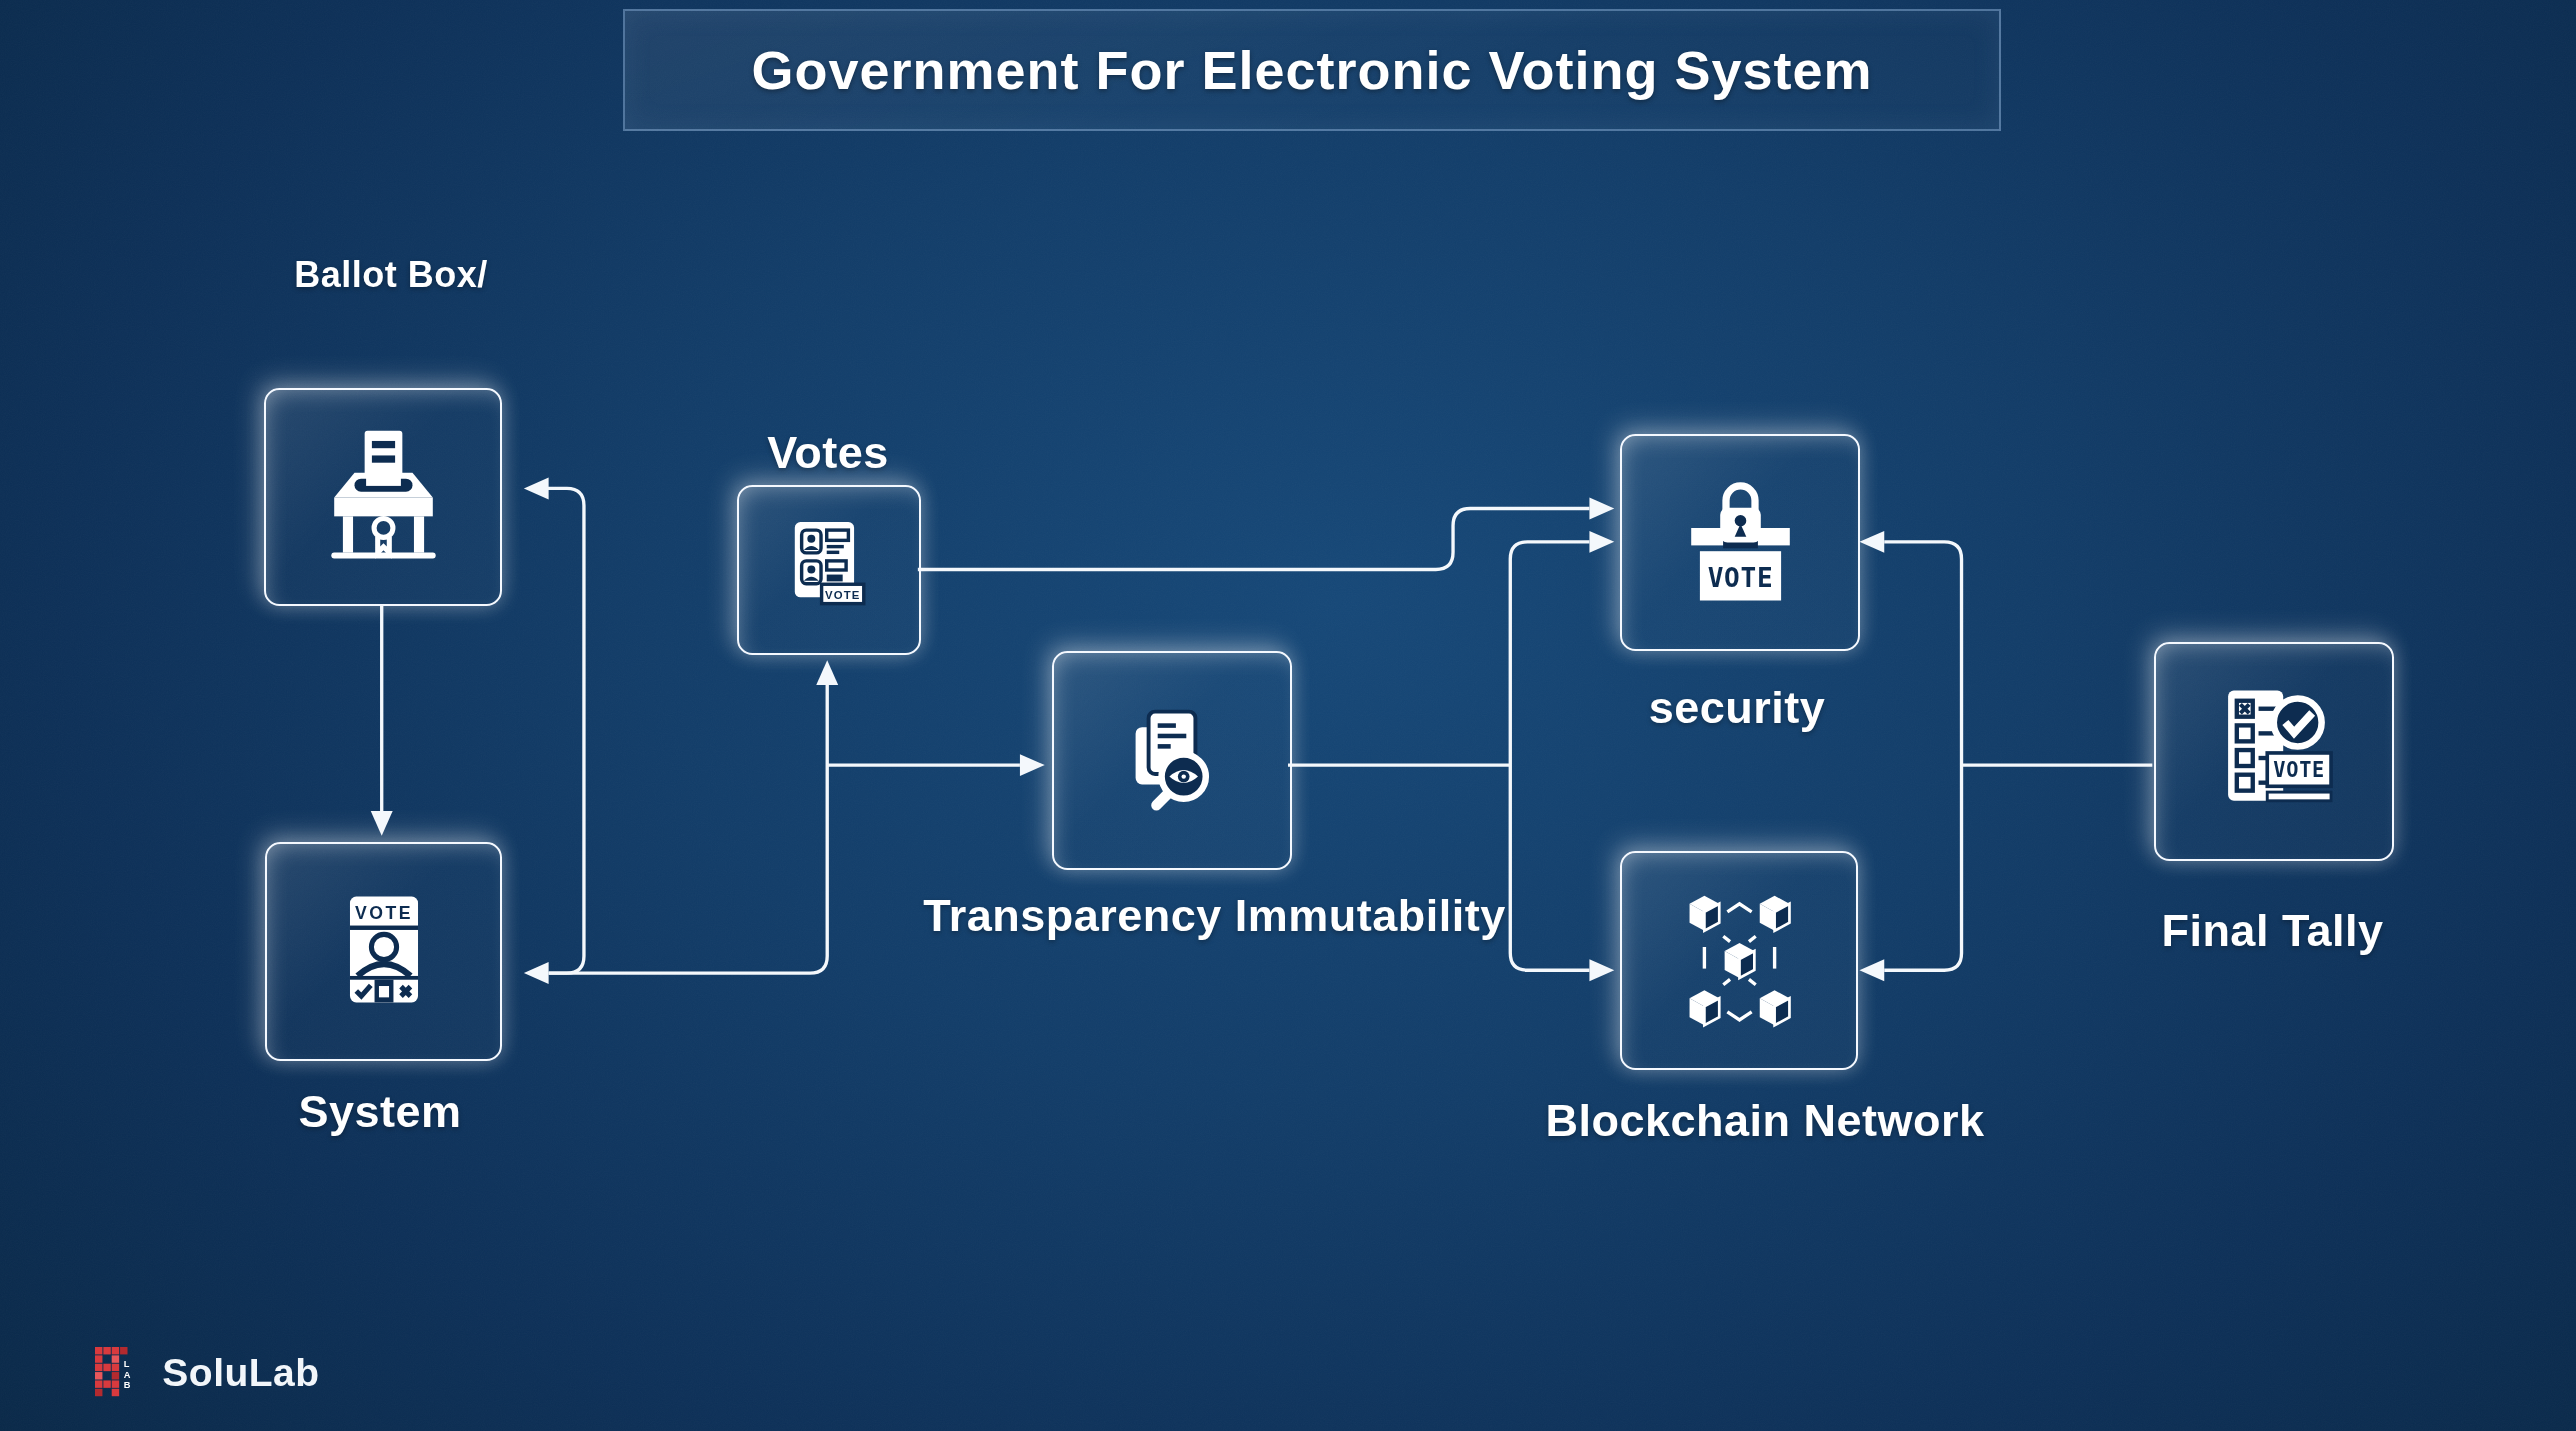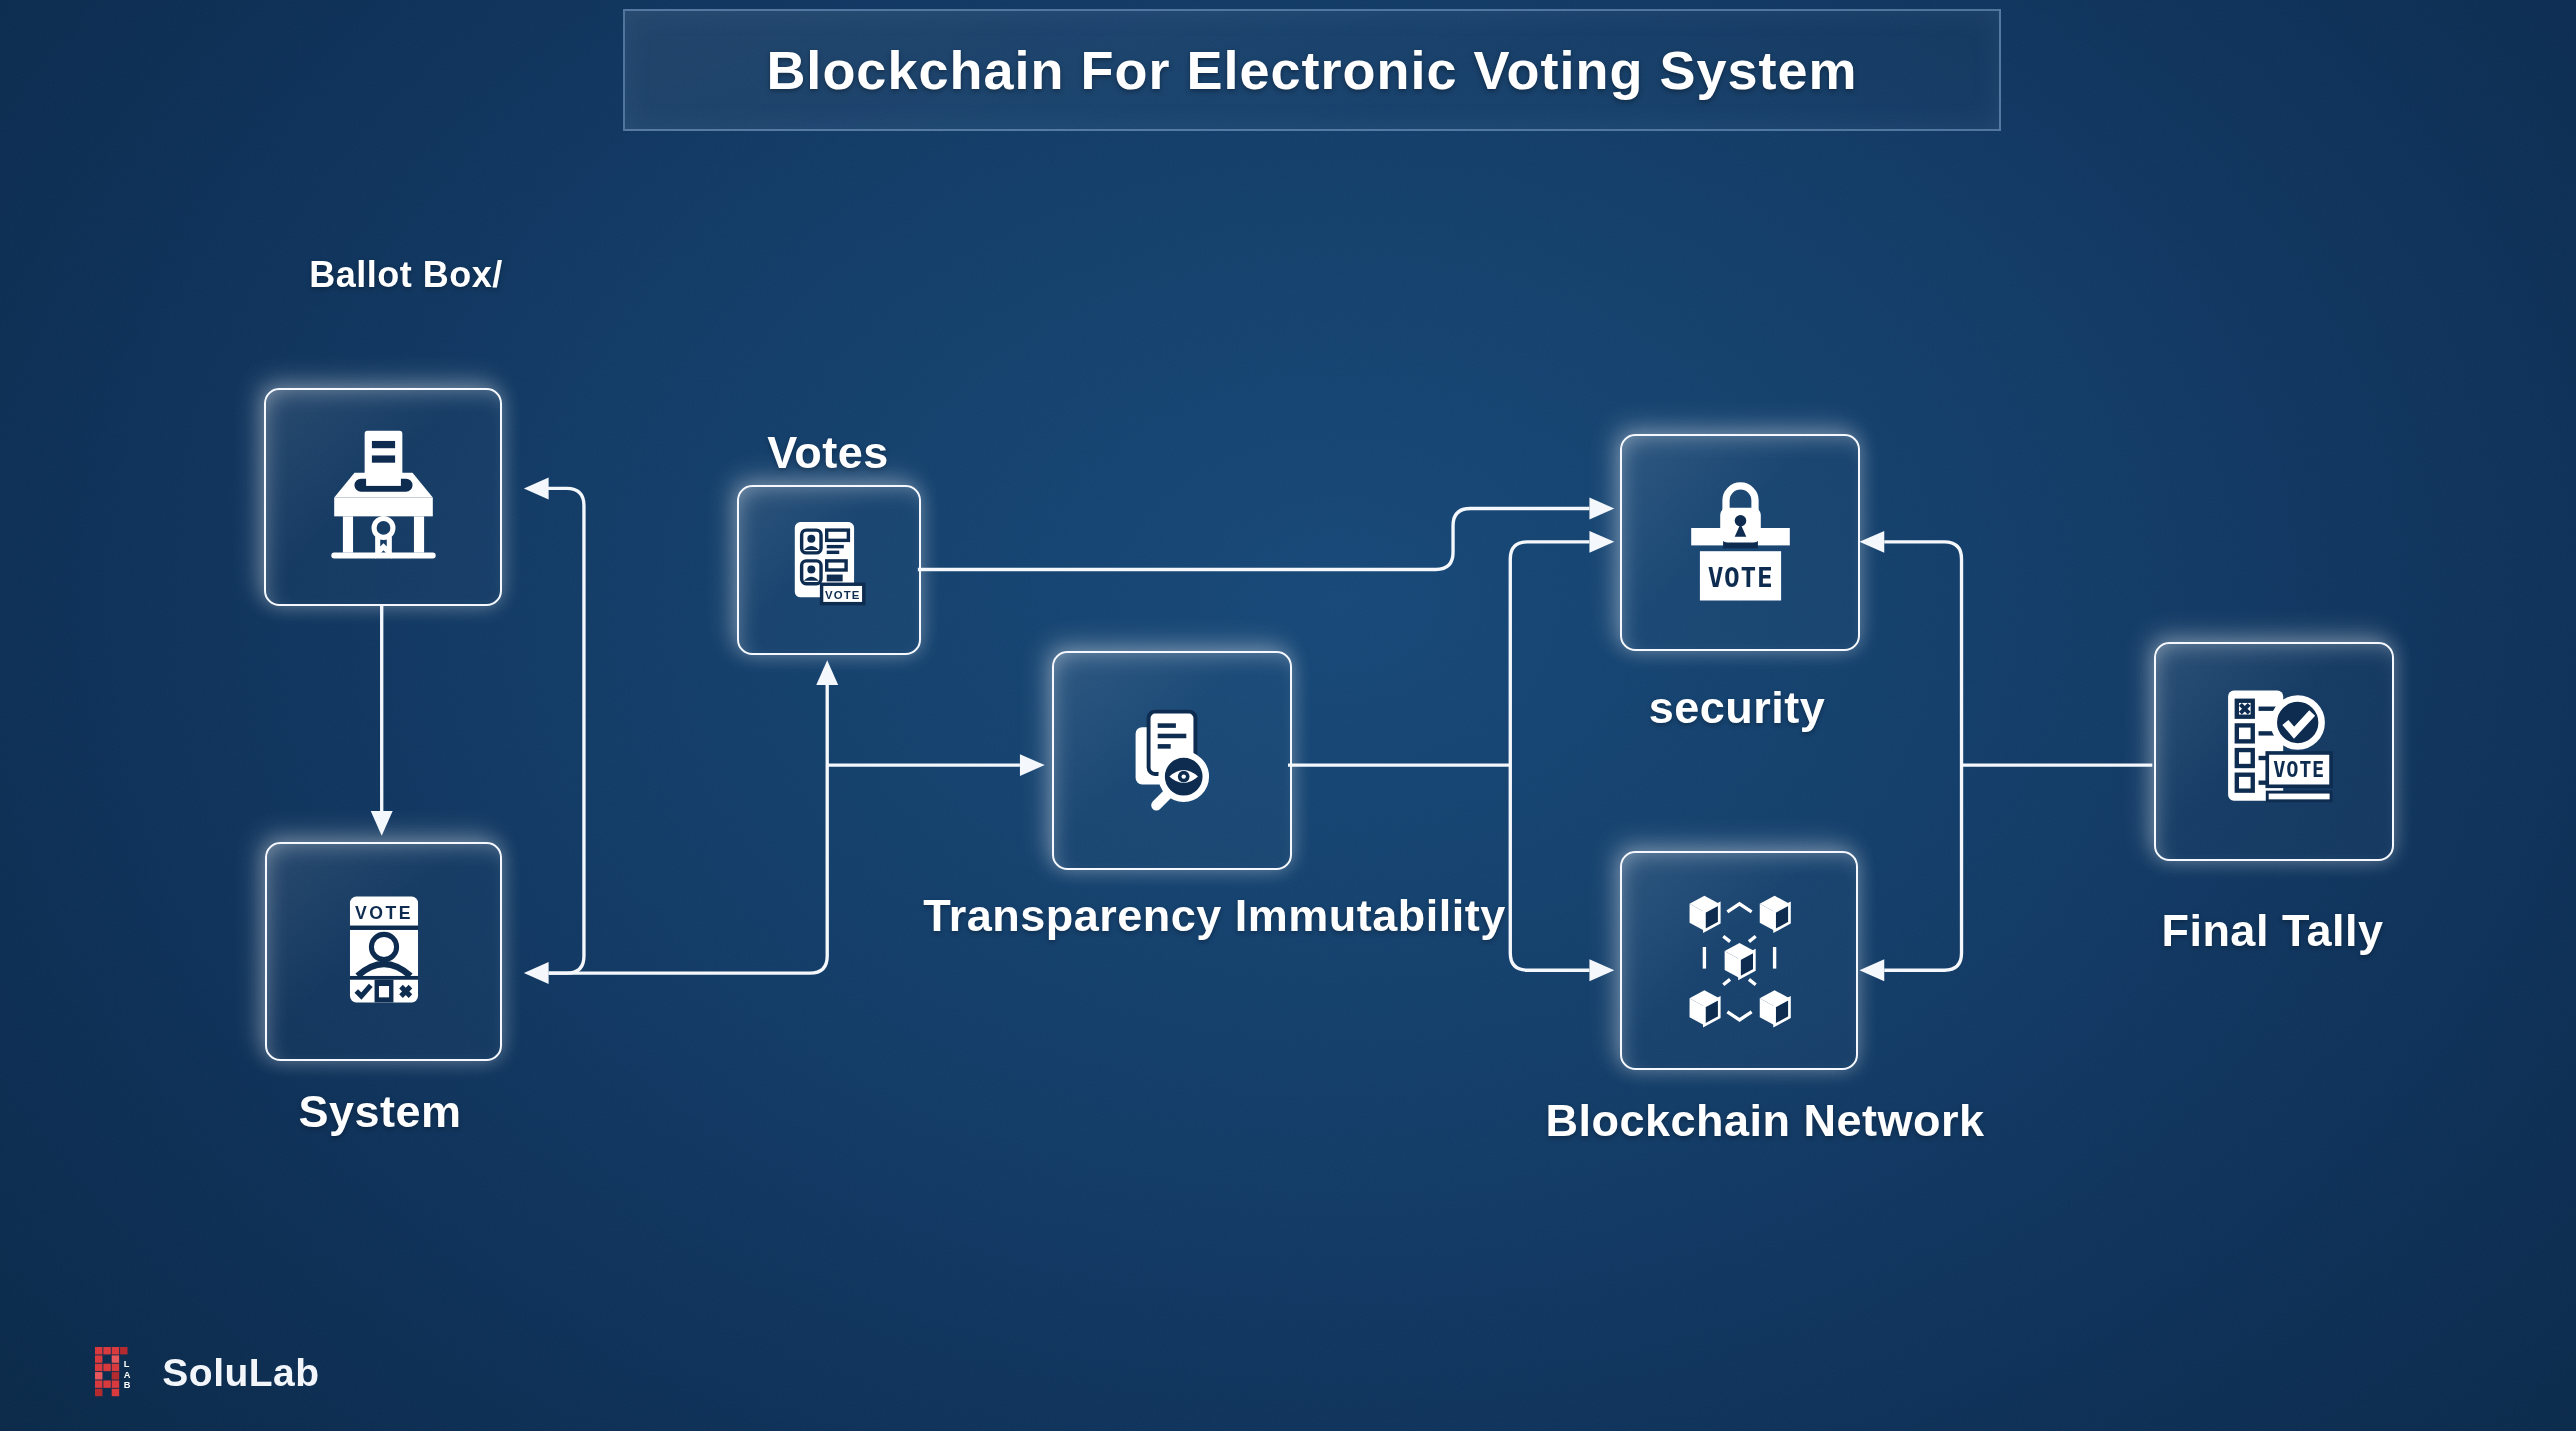--- a/index.html
+++ b/index.html
@@ -47,21 +47,21 @@
   .node-transparency{left:1052px;top:651px; width:236px; height:215px;}
   .node-security    {left:1620px;top:434px; width:236px; height:213px;}
   .node-blockchain  {left:1620px;top:851px; width:234px; height:215px;}
   .node-finaltally  {left:2154px;top:642px; width:236px; height:215px;}
 
   .label{
     position:absolute;color:#ffffff;font-weight:700;text-align:center;
     font-size:45px;letter-spacing:0.5px;
     text-shadow:0 1.9px 4.8px rgba(0,0,0,0.30);
   }
-  .label-ballot      {left:72px;  top:246px;  width:668px; font-size:36px; line-height:1.6;}
+  .label-ballot      {left:57px;  top:246px;  width:668px; font-size:36px; line-height:1.6;}
   .label-votes       {left:685px; top:427px;  width:286px;}
   .label-voter       {left:237px; top:1086px; width:286px;}
   .label-transparency{left:785px; top:890px;  width:859px;}
   .label-security    {left:1546px;top:682px;  width:382px;}
   .label-blockchain  {left:1431px;top:1095px; width:668px;}
   .label-finaltally  {left:2034px;top:905px;  width:477px;}
 
   .logo{
     position:absolute;left:95px;top:1347px;
     display:flex;align-items:center;gap:15.3px;
@@ -104,21 +104,21 @@
     <polygon points="1692,568 1666,556.5 1666,579.5"></polygon>
     <polygon points="1692,1017 1666,1005.5 1666,1028.5"></polygon>
 
     <path d="M 1975 568 H 2038 Q 2056 568 2056 586 V 999 Q 2056 1017 2038 1017 H 1975"></path>
     <path d="M 2056 802 H 2256"></path>
     <polygon points="1949,568 1975,556.5 1975,579.5"></polygon>
     <polygon points="1949,1017 1975,1005.5 1975,1028.5"></polygon>
   </svg>
 
   <div class="title-box">
-    <h1>Blockchain For Electronic Voting System</h1>
+    <h1>Government For Electronic Voting System</h1>
   </div>
 
   <div class="label label-ballot">
     <div>Ballot Box/</div>
   </div>
   <div class="label label-votes">Votes</div>
   <div class="label label-voter">System</div>
   <div class="label label-transparency">Transparency Immutability</div>
   <div class="label label-blockchain">Blockchain Network</div>
   <div class="label label-security">security</div>

